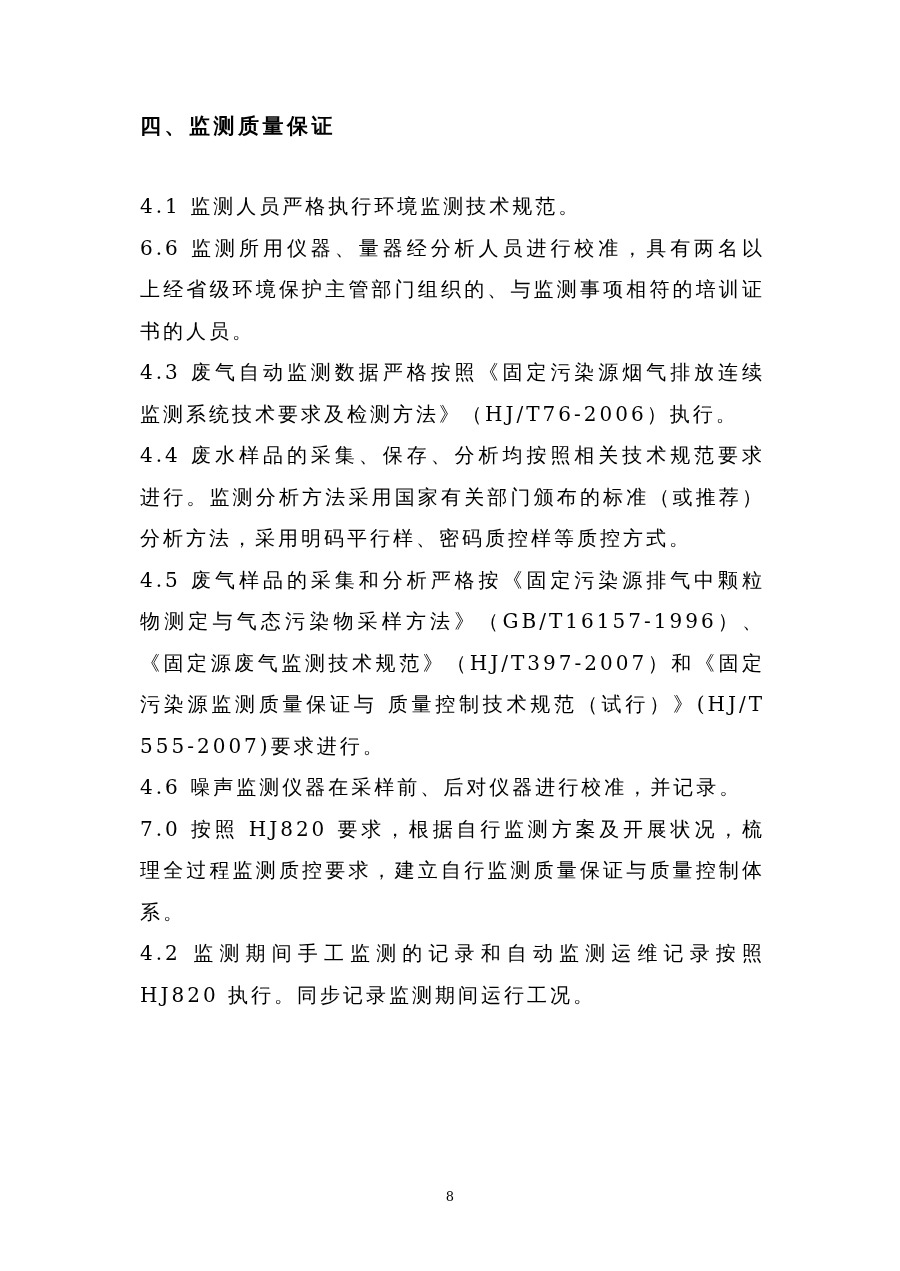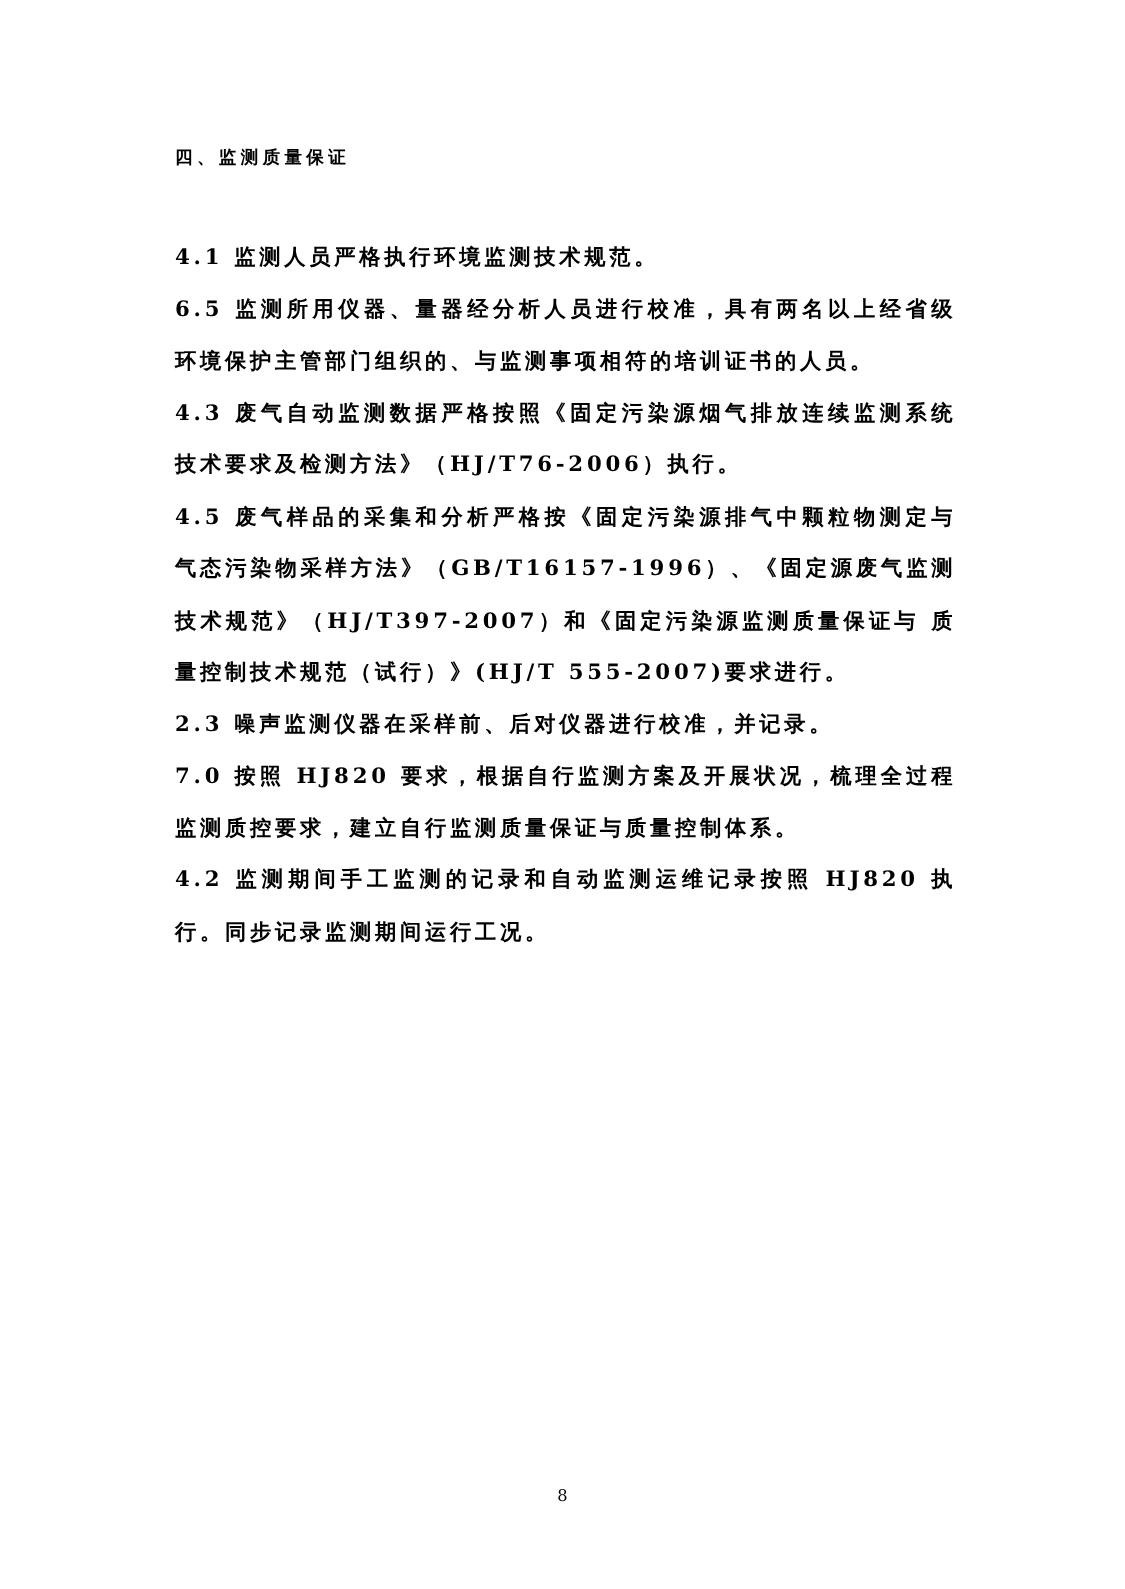--- a/index.html
+++ b/index.html
@@ -14,39 +14,38 @@
     margin: 0 auto;
     background: #ffffff;
     box-sizing: border-box;
     padding: 112px 135px 0 140px;
     font-family: "DejaVu Serif", "Liberation Serif", serif;
     color: #000000;
     overflow: hidden;
   }
   .doc-title {
     margin: 0;
-    font-size: 14px;
+    font-size: 21px;
     font-weight: 700;
     letter-spacing: 3.5px;
     line-height: 28px;
     color: #000000;
     white-space: nowrap;
   }
   .paragraphs {
     margin-top: 46px;
   }
   .paragraphs p {
     margin: 0;
-    font-size: 17px;
+    font-size: 20px;
     line-height: 41.5px;
     letter-spacing: 3px;
     text-align: justify;
     text-justify: inter-character;
     color: #000000;
-    font-weight: bold;
   }
   .page-footer {
     position: absolute;
     left: 0;
     right: 0;
     top: 1186px;
     text-align: center;
   }
   .page-footer .page-number {
     font-size: 13px;
@@ -56,24 +55,25 @@
 </style>
 </head>
 <body>
 
 <div class="page">
 
   <h1 class="doc-title">四、监测质量保证</h1>
 
   <div class="paragraphs">
     <p>4.1 监测人员严格执行环境监测技术规范。</p>
-    <p>6.5 监测所用仪器、量器经分析人员进行校准，具有两名以上经省级环境保护主管部门组织的、与监测事项相符的培训证书的人员。</p>
+    <p>6.6 监测所用仪器、量器经分析人员进行校准，具有两名以上经省级环境保护主管部门组织的、与监测事项相符的培训证书的人员。</p>
     <p>4.3 废气自动监测数据严格按照《固定污染源烟气排放连续监测系统技术要求及检测方法》（HJ/T76-2006）执行。</p>
+    <p>4.4 废水样品的采集、保存、分析均按照相关技术规范要求进行。监测分析方法采用国家有关部门颁布的标准（或推荐）分析方法，采用明码平行样、密码质控样等质控方式。</p>
     <p>4.5 废气样品的采集和分析严格按《固定污染源排气中颗粒物测定与气态污染物采样方法》（GB/T16157-1996）、《固定源废气监测技术规范》（HJ/T397-2007）和《固定污染源监测质量保证与 质量控制技术规范（试行）》(HJ/T 555-2007)要求进行。</p>
-    <p>2.3 噪声监测仪器在采样前、后对仪器进行校准，并记录。</p>
+    <p>4.6 噪声监测仪器在采样前、后对仪器进行校准，并记录。</p>
     <p>7.0 按照 HJ820 要求，根据自行监测方案及开展状况，梳理全过程监测质控要求，建立自行监测质量保证与质量控制体系。</p>
     <p>4.2 监测期间手工监测的记录和自动监测运维记录按照 HJ820 执行。同步记录监测期间运行工况。</p>
   </div>
 
   <div class="page-footer">
     <span class="page-number">8</span>
   </div>
 
 </div>
 

